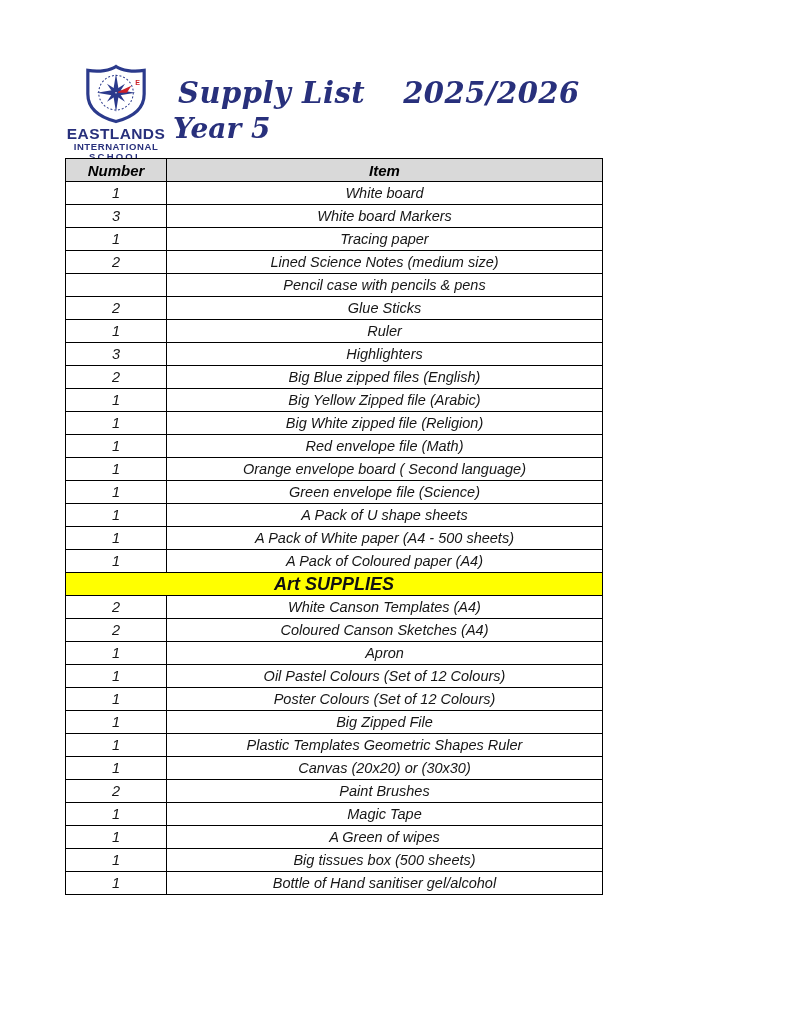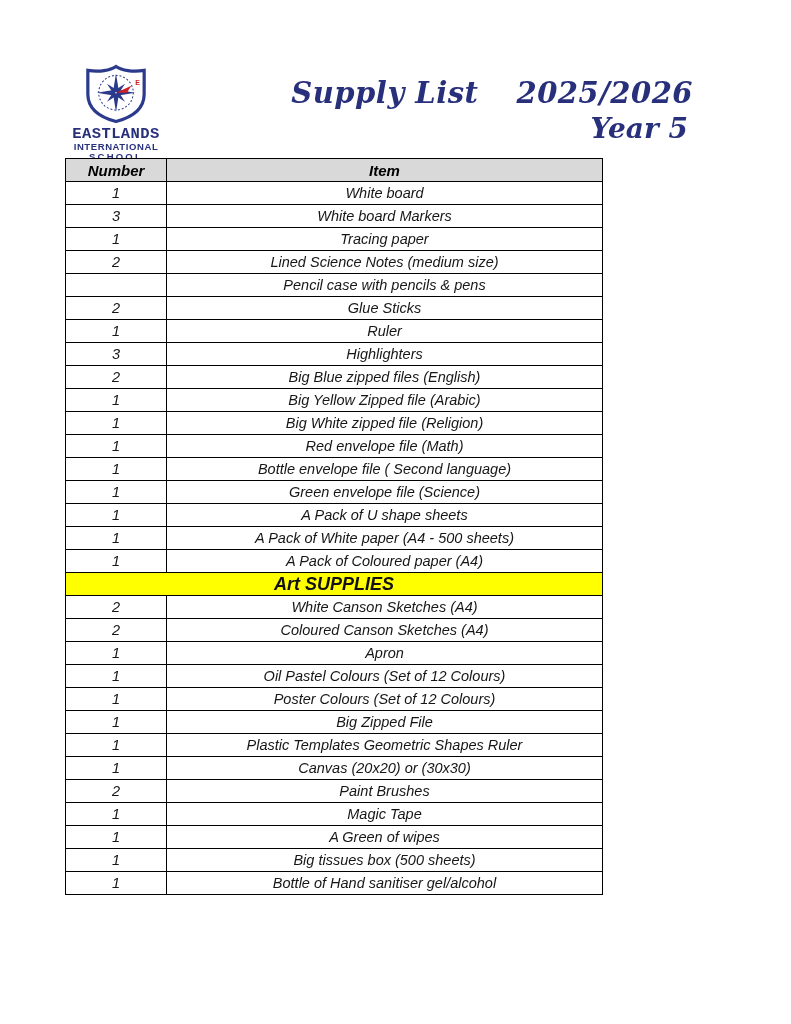--- a/index.html
+++ b/index.html
@@ -24,39 +24,39 @@
     width: 112px;
     text-align: center;
     color: var(--navy, #2b3a8c);
     line-height: 1.05;
   }
   .logo svg { display: block; margin: 0 auto 2px auto; }
   .logo-line1 {
     font-size: 15.5px;
     font-weight: 800;
     letter-spacing: 0.4px;
-    font-family: Liberation Mono, monospace;
+    font-family: Liberation Sans, sans-serif;
   }
   .logo-line2 {
     font-size: 9.5px;
     font-weight: 700;
     letter-spacing: 0.6px;
   }
   .logo-line3 {
     font-size: 9.5px;
     font-weight: 700;
     letter-spacing: 2.2px;
   }
 
   .title-block {
     position: absolute;
     left: 178px;
     top: 76px;
     width: 515px;
-    text-align: right;
+    text-align: left;
     color: var(--navy, #28307c);
     font-family: "DejaVu Serif", serif;
     font-style: italic;
     font-weight: bold;
   }
   .title-line1 {
     font-size: 29px;
     letter-spacing: 0.5px;
     white-space: nowrap;
   }
@@ -186,21 +186,21 @@
         <tr>
           <td>1</td>
           <td>Big White zipped file  (Religion)</td>
         </tr>
         <tr>
           <td>1</td>
           <td>Red envelope file (Math)</td>
         </tr>
         <tr>
           <td>1</td>
-          <td>Bottle envelope file ( Second language)</td>
+          <td>Orange envelope board ( Second language)</td>
         </tr>
         <tr>
           <td>1</td>
           <td>Green envelope file (Science)</td>
         </tr>
         <tr>
           <td>1</td>
           <td>A Pack of U shape sheets</td>
         </tr>
         <tr>
@@ -209,21 +209,21 @@
         </tr>
         <tr>
           <td>1</td>
           <td>A Pack of Coloured paper (A4)</td>
         </tr>
         <tr>
           <td colspan="2" class="section">Art SUPPLIES</td>
         </tr>
         <tr>
           <td>2</td>
-          <td>White Canson Sketches  (A4)</td>
+          <td>White Canson Templates  (A4)</td>
         </tr>
         <tr>
           <td>2</td>
           <td>Coloured Canson Sketches (A4)</td>
         </tr>
         <tr>
           <td>1</td>
           <td>Apron</td>
         </tr>
         <tr>

